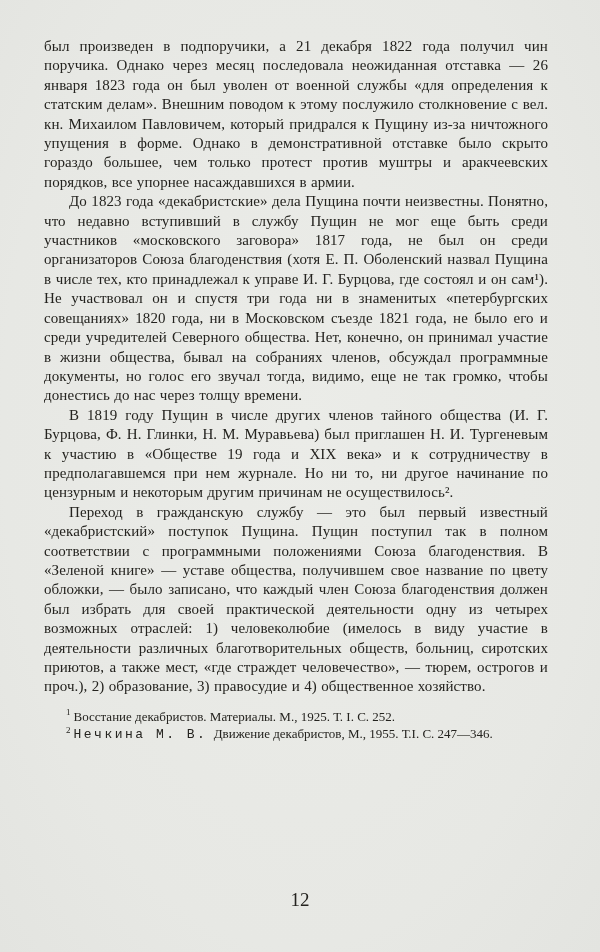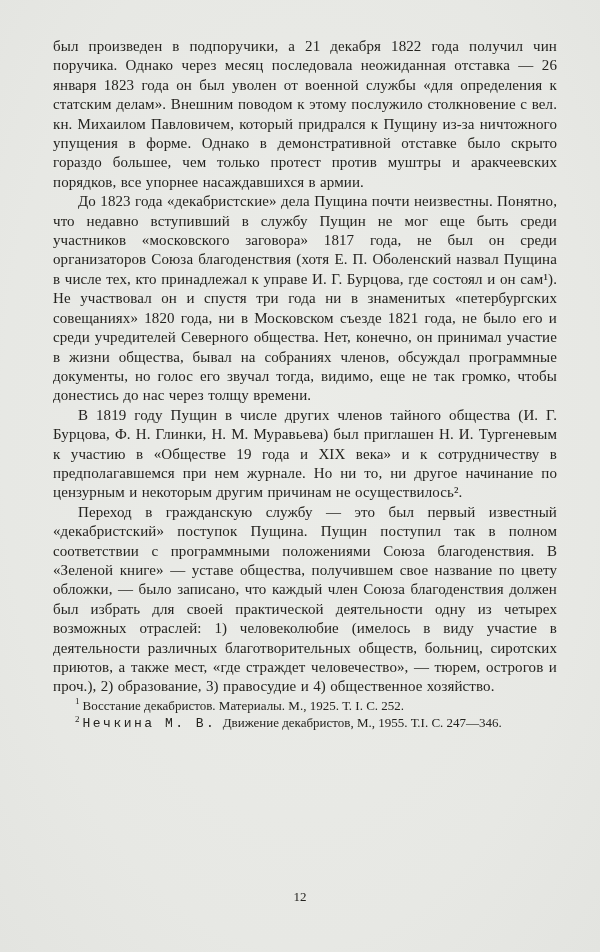--- a/index.html
+++ b/index.html
@@ -13,34 +13,34 @@
   .page {
     position: relative;
     width: 600px;
     height: 952px;
     background: radial-gradient(ellipse at 50% 45%, #ebece8 0%, #e7e8e4 70%, #e3e4e0 100%);
     overflow: hidden;
     color: #24231f;
   }
   .text-block {
     position: absolute;
-    left: 53px;
+    left: 44px;
     top: 37px;
     width: 504px;
   }
   .para {
     margin: 0;
     font-size: 15px;
     line-height: 19.4px;
     text-align: justify;
     letter-spacing: 0.1px;
     word-spacing: 0.5px;
   }
   .para.indented { text-indent: 25px; }
-  .footnotes { }
+  .footnotes { margin-top: 11px; }
   .footnote {
     margin: 0;
     font-size: 13px;
     line-height: 17.6px;
     text-align: justify;
     text-indent: 22px;
   }
   .fn-marker {
     font-size: 9px;
     vertical-align: super;
@@ -52,21 +52,21 @@
     margin-right: 3px;
     font-family: Liberation Mono, monospace;
   }
   .fn-author:empty { display: none; margin: 0; }
   .page-number {
     position: absolute;
     left: 0;
     top: 889px;
     width: 100%;
     text-align: center;
-    font-size: 13px;
+    font-size: 19px;
     color: #24231f;
   }
 </style>
 </head>
 <body>
 
 <div class="page">
   <div class="text-block">
 
     <p class="para">был произведен в подпоручики, а 21 декабря 1822 года получил чин поручика. Однако через месяц последовала неожиданная отставка — 26 января 1823 года он был уволен от военной службы «для определения к статским делам». Внешним поводом к этому послужило столкновение с вел. кн. Михаилом Павловичем, который придрался к Пущину из-за ничтожного упущения в форме. Однако в демонстративной отставке было скрыто гораздо большее, чем только протест против муштры и аракчеевских порядков, все упорнее насаждавшихся в армии.</p>

